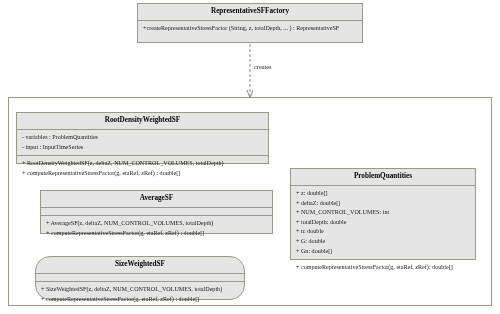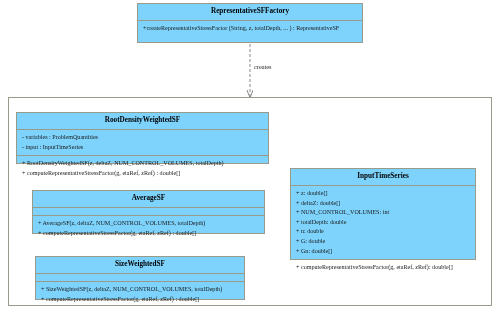--- a/index.html
+++ b/index.html
@@ -21,21 +21,21 @@
   svg.edges {
     position: absolute;
     left: 0;
     top: 0;
     width: 500px;
     height: 314px;
     pointer-events: none;
   }
   .umlbox {
     position: absolute;
-    background: #7dd3fc;
+    background: #e5e5e5;
     border: 1px solid #9a9a8a;
     box-sizing: border-box;
     z-index: 3;
   }
   .cls-title {
     text-align: center;
     font-weight: bold;
     font-size: 7.2px;
     padding: 4px 2px 4px 2px;
     border-bottom: 1px solid #9a9a8a;
@@ -112,40 +112,40 @@
     <div class="cls-attrs">
       <div class="member">- variables :  ProblemQuantities</div>
       <div class="member">- input :  InputTimeSeries</div>
     </div>
     <div class="cls-ops">
       <div class="member">+ RootDensityWeightedSF(z, deltaZ, NUM_CONTROL_VOLUMES, totalDepth)</div>
       <div class="member">+ computeRepresentativeStressFactor(g, etaRef, zRef) : double[]</div>
     </div>
   </div>
 
-  <div class="umlbox" style="left:32px; top:190px; width:233px; height:44px;">
+  <div class="umlbox" style="left:40px; top:190px; width:233px; height:44px;">
     <div class="cls-title">AverageSF</div>
     <div class="cls-attrs empty"></div>
     <div class="cls-ops">
       <div class="member">+ AverageSF(z, deltaZ, NUM_CONTROL_VOLUMES, totalDepth)</div>
       <div class="member">+ computeRepresentativeStressFactor(g, etaRef, zRef) :  double[]</div>
     </div>
   </div>
 
-  <div class="umlbox" style="left:35px; top:256px; width:210px; height:44px;">
+  <div class="umlbox" style="left:35px; top:256px; width:210px; height:44px;border-radius:15px;">
     <div class="cls-title">SizeWeightedSF</div>
     <div class="cls-attrs empty"></div>
     <div class="cls-ops">
       <div class="member">+ SizeWeightedSF(z, deltaZ, NUM_CONTROL_VOLUMES, totalDepth)</div>
       <div class="member">+ computeRepresentativeStressFactor(g, etaRef, zRef) :  double[]</div>
     </div>
   </div>
 
   <div class="umlbox" style="left:290px; top:168px; width:186px; height:92px;">
-    <div class="cls-title">InputTimeSeries</div>
+    <div class="cls-title">ProblemQuantities</div>
     <div class="cls-attrs">
       <div class="member">+ z: double[]</div>
       <div class="member">+ deltaZ: double[]</div>
       <div class="member">+ NUM_CONTROL_VOLUMES: int</div>
       <div class="member">+ totalDepth: double</div>
       <div class="member">+ n: double</div>
       <div class="member">+ G: double</div>
       <div class="member">+ Gn: double[]</div>
     </div>
     <div class="cls-ops">

